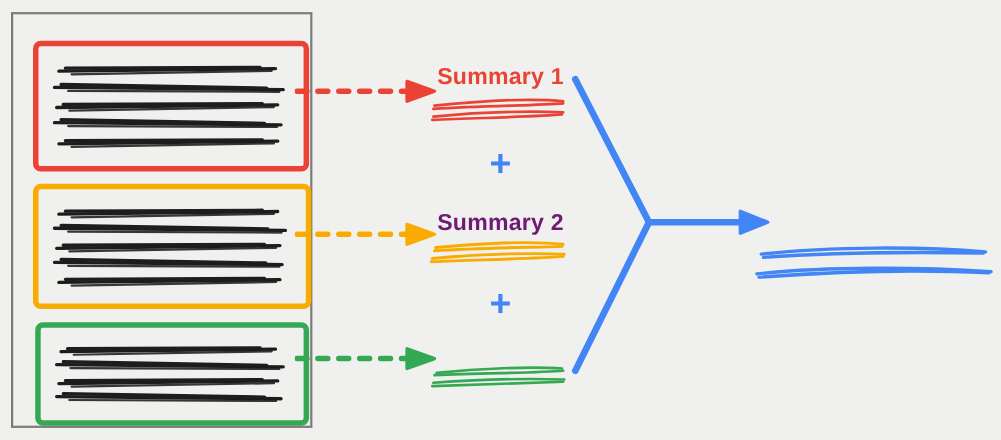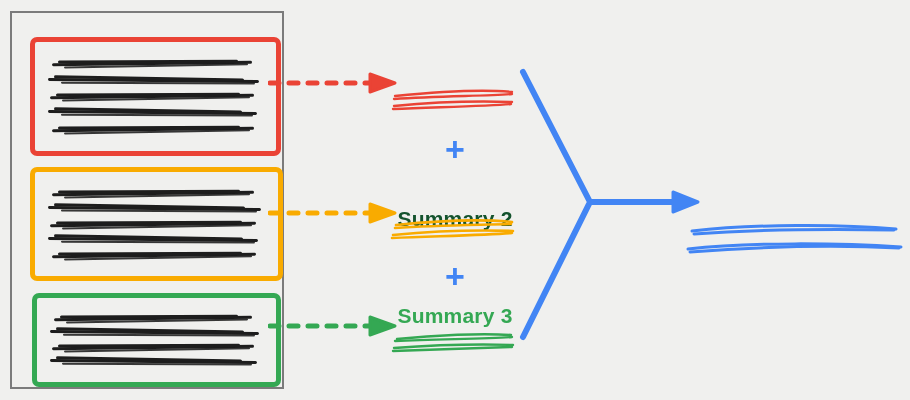--- a/index.html
+++ b/index.html
@@ -47,21 +47,21 @@
   .dash-arrow.a1 { top:71px; }
   .dash-arrow.a2 { top:201px; }
   .dash-arrow.a3 { top:314px; }
 
   
   .sum-label {
     position:absolute; left:373px; width:164px; text-align:center;
     font-size:21px; font-weight:bold; line-height:26px; letter-spacing:.2px;
   }
   .sum-label.l1 { top:57px;  color:#EA4335; }
-  .sum-label.l2 { top:206px; color:#14532d; }
+  .sum-label.l2 { top:190px; color:#701a75; }
   .sum-label.l3 { top:303px; color:#34A853; }
 
   .sum-scribble { position:absolute; left:390px; width:126px; height:26px; }
   .sum-scribble.s1 { top:88px; }
   .sum-scribble.s2 { top:217px; }
   .sum-scribble.s3 { top:331px; }
 
   .plus {
     position:absolute; left:426px; width:58px; text-align:center;
     color:#4285F4; font-size:34px; font-weight:bold; line-height:38px;
@@ -113,20 +113,21 @@
   </svg>
   <svg class="dash-arrow a2" viewBox="0 0 132 24">
     <line x1="2" y1="12" x2="101" y2="12" stroke="#F9AB00" stroke-width="5" stroke-linecap="round" stroke-dasharray="9 10"></line>
     <polygon points="102,3 127,12 102,21" fill="#F9AB00" stroke="#F9AB00" stroke-width="3" stroke-linejoin="round"></polygon>
   </svg>
   <svg class="dash-arrow a3" viewBox="0 0 132 24">
     <line x1="2" y1="12" x2="101" y2="12" stroke="#34A853" stroke-width="5" stroke-linecap="round" stroke-dasharray="9 10"></line>
     <polygon points="102,3 127,12 102,21" fill="#34A853" stroke="#34A853" stroke-width="3" stroke-linejoin="round"></polygon>
   </svg>
 
+  <div class="sum-label l1">Summary 1</div>
   <svg class="sum-scribble s1" viewBox="0 0 126 26">
     <g fill="none" stroke="#EA4335" stroke-width="2.4" stroke-linecap="round">
       <path d="M5,8 C45,4 92,1 122,4"></path>
       <path d="M4,11 C50,8 98,8 122,6"></path>
       <path d="M4,18 C45,14 92,13 122,14"></path>
       <path d="M3,21 C52,19 100,18 121,16"></path>
     </g>
   </svg>
   <div class="plus p1">+</div>
 
@@ -134,21 +135,20 @@
   <svg class="sum-scribble s2" viewBox="0 0 126 26">
     <g fill="none" stroke="#F9AB00" stroke-width="2.6" stroke-linecap="round">
       <path d="M6,8 C45,4 92,2 122,5"></path>
       <path d="M5,11 C50,8 98,8 121,7"></path>
       <path d="M3,18 C45,14 92,13 123,14"></path>
       <path d="M2,21 C52,19 100,18 122,16"></path>
     </g>
   </svg>
   <div class="plus p2">+</div>
 
-  <div class="sum-label l3">Summary 3</div>
   <svg class="sum-scribble s3" viewBox="0 0 126 26">
     <g fill="none" stroke="#34A853" stroke-width="2.4" stroke-linecap="round">
       <path d="M7,8 C45,4 92,2 121,4"></path>
       <path d="M5,10 C50,8 98,8 122,6"></path>
       <path d="M4,17 C45,14 92,13 123,14"></path>
       <path d="M3,20 C52,18 100,17 122,16"></path>
     </g>
   </svg>
 
   <svg class="merge" viewBox="0 0 200 292">

